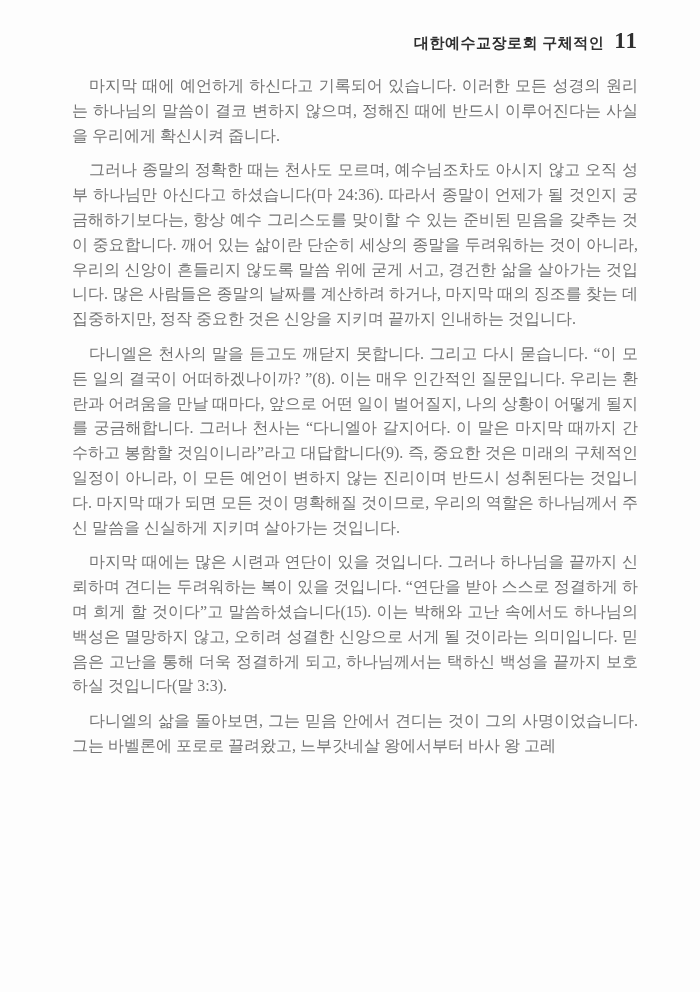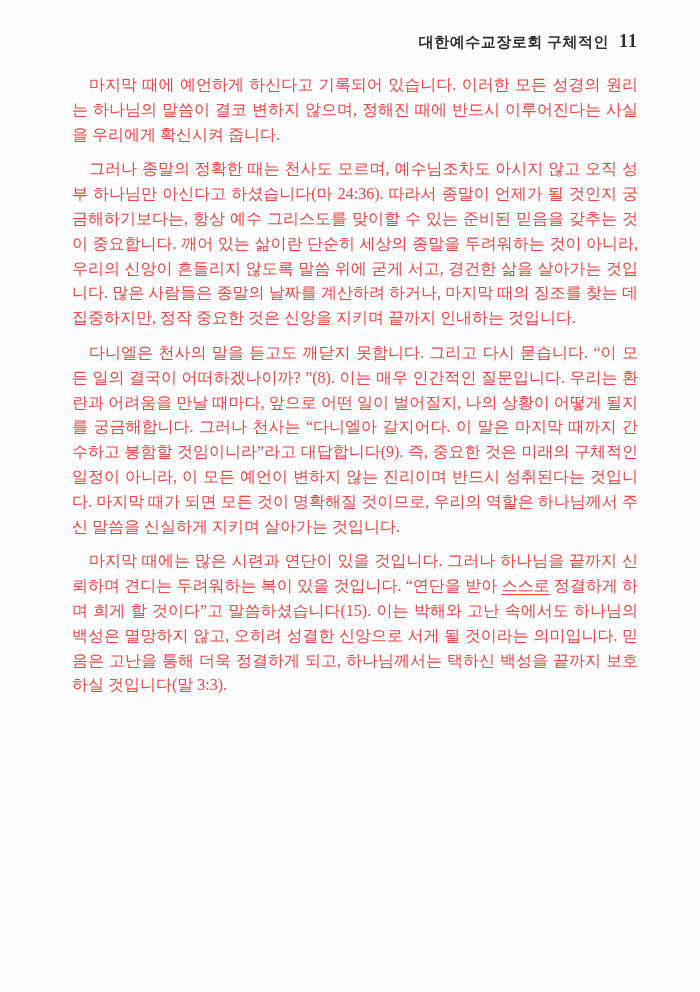--- a/index.html
+++ b/index.html
@@ -23,49 +23,49 @@
   .header {
     text-align: right;
     font-weight: bold;
     font-size: 15px;
     color: #2f2f2f;
     line-height: 18px;
     margin-bottom: 22px;
     letter-spacing: 0.5px;
   }
   .header .pagenum {
-    font-size: 18px;
+    font-size: 23px;
     margin-left: 10px;
     letter-spacing: 1px;
   }
   .body-text {
     color: #383838;
   }
   .para {
     margin: 0 0 10px 0;
     font-size: 16px;
     line-height: 24.8px;
     text-align: justify;
     text-indent: 17px;
     word-break: normal;
   }
   .para:last-child {
     margin-bottom: 0;
   }
   .u {
-    text-decoration: underline;
     text-underline-offset: 3px;
   }
 </style>
 </head>
 <body>
 
 <div class="page">
   <div class="header">
     <span>대한예수교장로회 구체적인</span><span class="pagenum">11</span>
   </div>
-  <div class="body-text" id="body-text" style="color: #ef4444;">
+  <div class="body-text" id="body-text" style="color: #737373;">
       <p class="para"><span>마지막 때에 예언하게 하신다고 기록되어 있습니다. 이러한 모든 성경의 원리는 하나님의 말씀이 결코 변하지 않으며, 정해진 때에 반드시 이루어진다는 사실을 우리에게 확신시켜 줍니다.</span></p>
       <p class="para"><span>그러나 종말의 정확한 때는 천사도 모르며, 예수님조차도 아시지 않고 오직 성부 하나님만 아신다고 하셨습니다(마 24:36). 따라서 종말이 언제가 될 것인지 궁금해하기보다는, 항상 예수 그리스도를 맞이할 수 있는 준비된 믿음을 갖추는 것이 중요합니다. 깨어 있는 삶이란 단순히 세상의 종말을 두려워하는 것이 아니라, 우리의 신앙이 흔들리지 않도록 말씀 위에 굳게 서고, 경건한 삶을 살아가는 것입니다. 많은 사람들은 종말의 날짜를 계산하려 하거나, 마지막 때의 징조를 찾는 데 집중하지만, 정작 중요한 것은 신앙을 지키며 끝까지 인내하는 것입니다.</span></p>
       <p class="para"><span>다니엘은 천사의 말을 듣고도 깨닫지 못합니다. 그리고 다시 묻습니다. “이 모든 일의 결국이 어떠하겠나이까? ”(8). 이는 매우 인간적인 질문입니다. 우리는 환란과 어려움을 만날 때마다, 앞으로 어떤 일이 벌어질지, 나의 상황이 어떻게 될지를 궁금해합니다. 그러나 천사는 “다니엘아 갈지어다. 이 말은 마지막 때까지 간수하고 봉함할 것임이니라”라고 대답합니다(9). 즉, 중요한 것은 미래의 구체적인 일정이 아니라, 이 모든 예언이 변하지 않는 진리이며 반드시 성취된다는 것입니다. 마지막 때가 되면 모든 것이 명확해질 것이므로, 우리의 역할은 하나님께서 주신 말씀을 신실하게 지키며 살아가는 것입니다.</span></p>
       <p class="para"><span>마지막 때에는 많은 시련과 연단이 있을 것입니다. 그러나 하나님을 끝까지 신뢰하며 견디는 두려워하는 복이 있을 것입니다. “연단을 받아 </span><span class="u">스스로</span><span> 정결하게 하며 희게 할 것이다”고 말씀하셨습니다(15). 이는 박해와 고난 속에서도 하나님의 백성은 멸망하지 않고, 오히려 성결한 신앙으로 서게 될 것이라는 의미입니다. 믿음은 고난을 통해 더욱 정결하게 되고, 하나님께서는 택하신 백성을 끝까지 보호하실 것입니다(말 3:3).</span></p>
+      <p class="para"><span>다니엘의 삶을 돌아보면, 그는 믿음 안에서 견디는 것이 그의 사명이었습니다. 그는 바벨론에 포로로 끌려왔고, 느부갓네살 왕에서부터 바사 왕 고레</span></p>
     </div>
 </div>
 
 </body></html>

